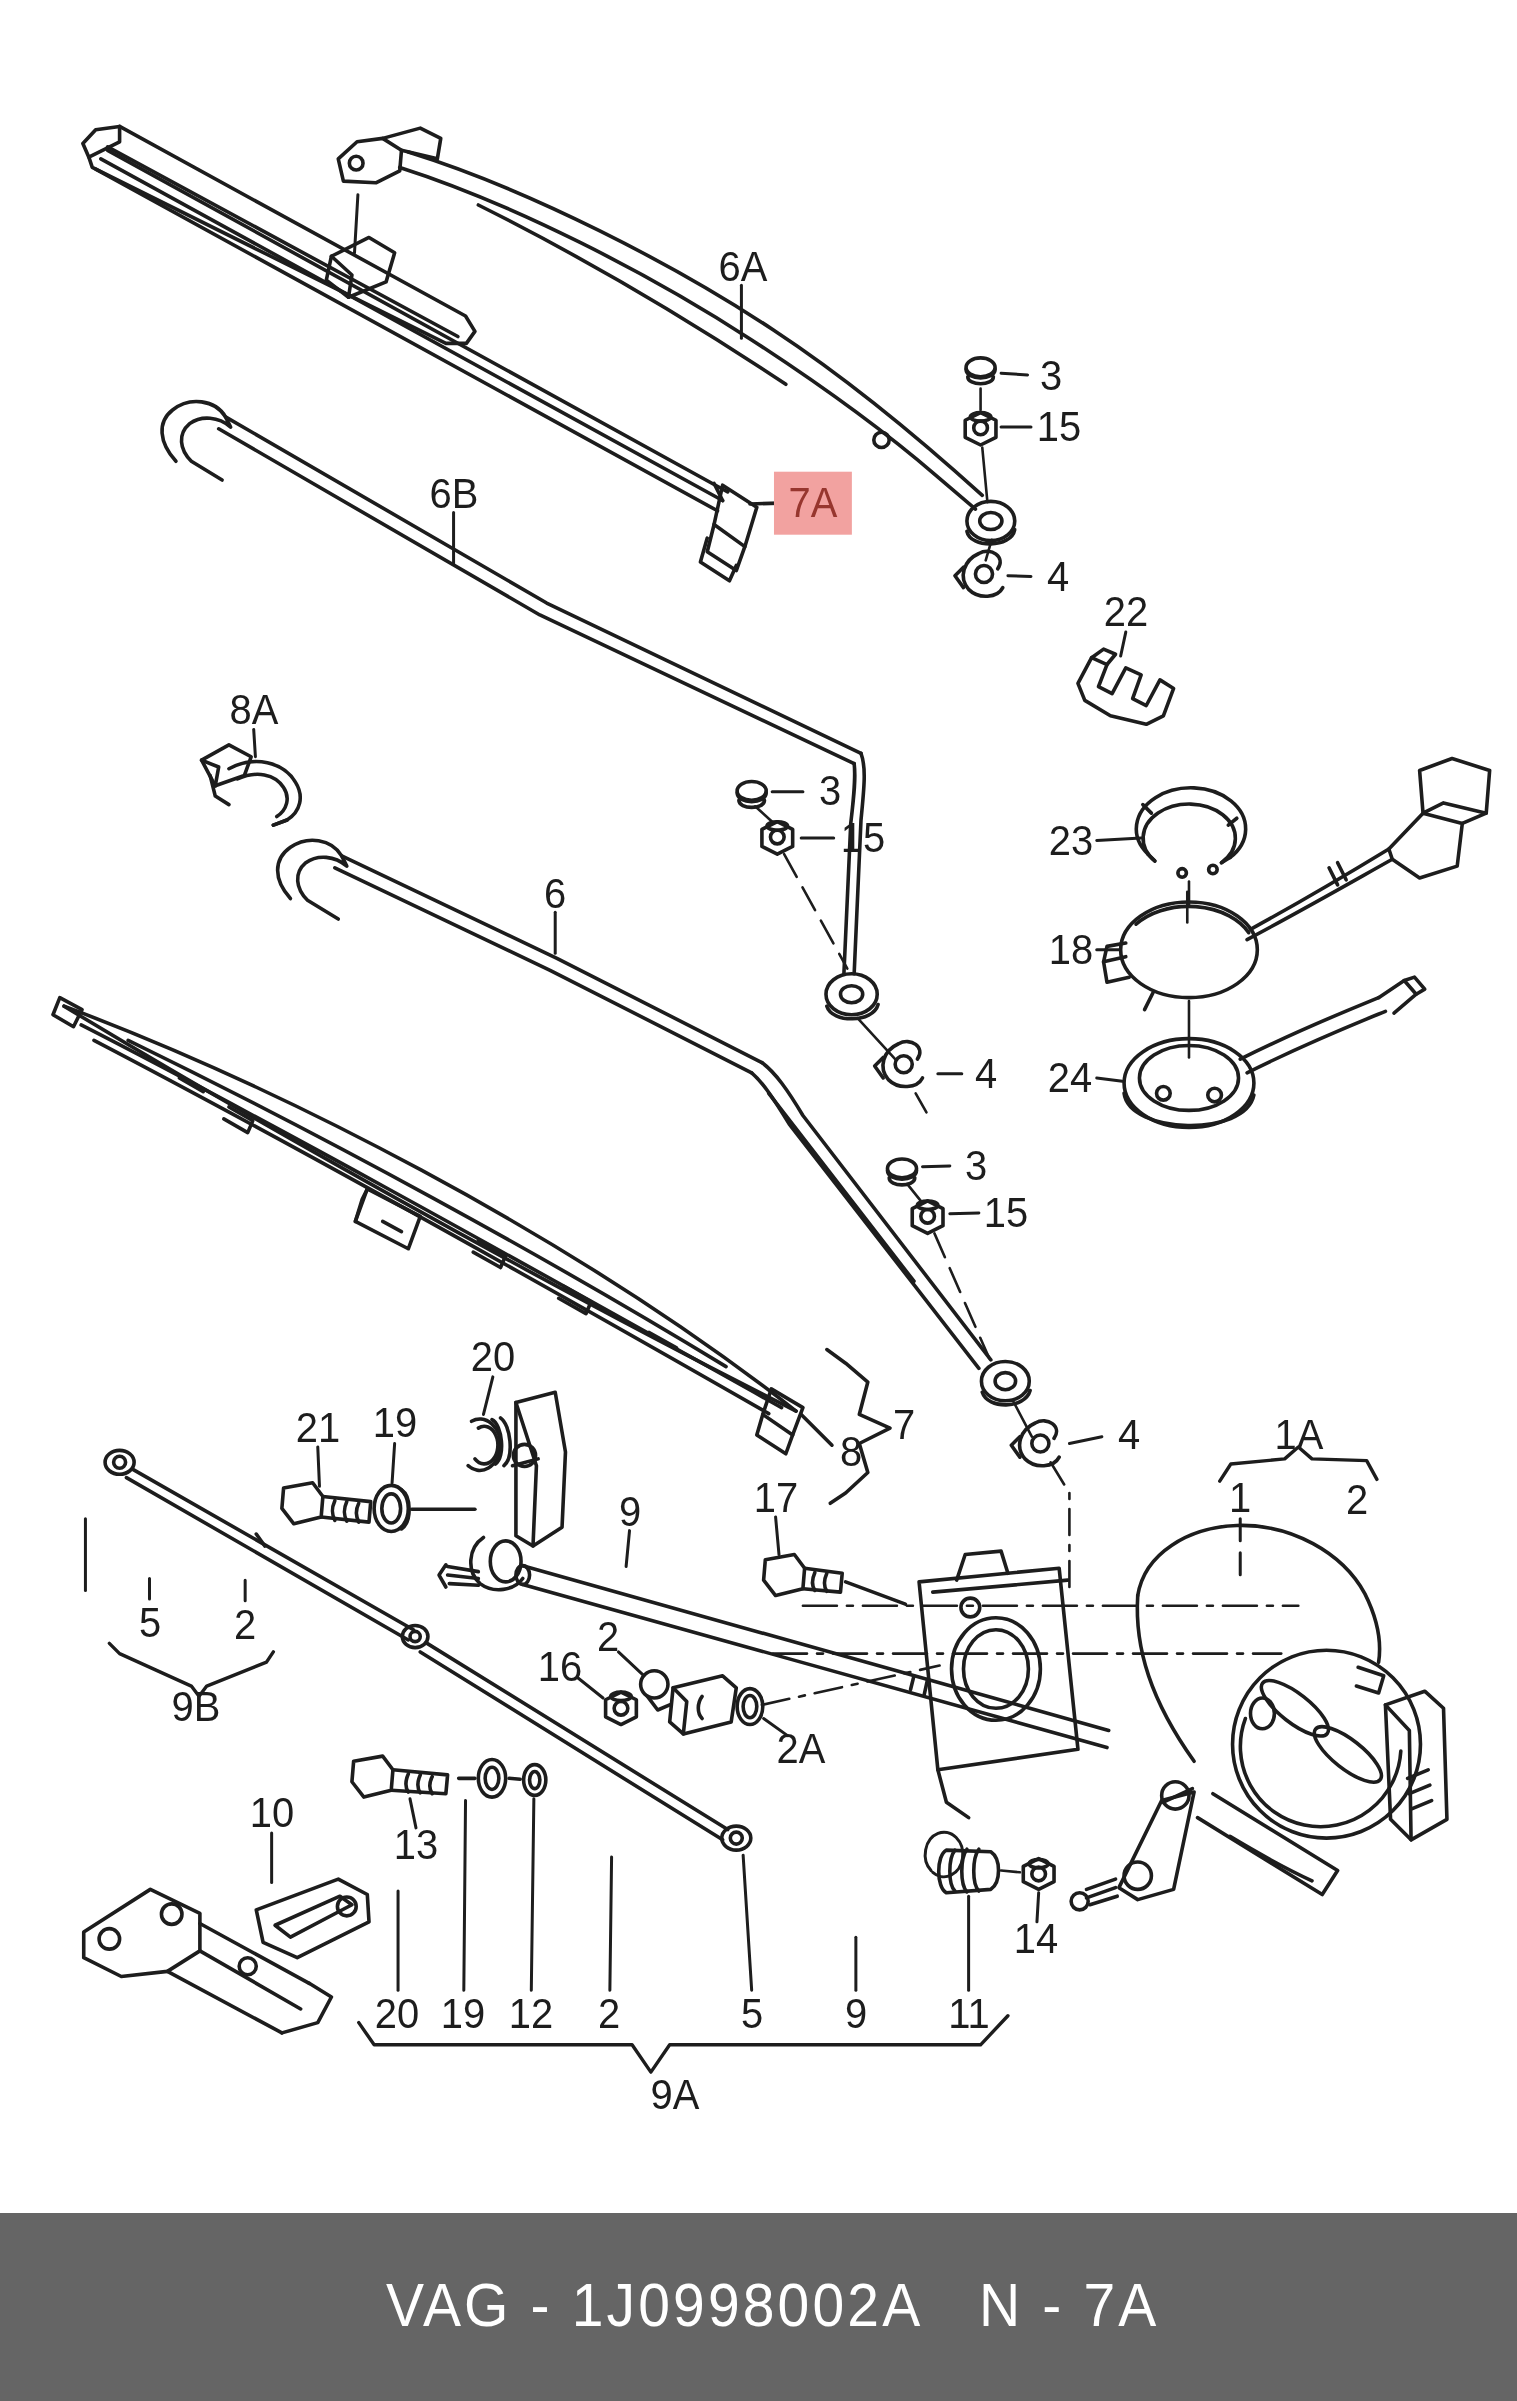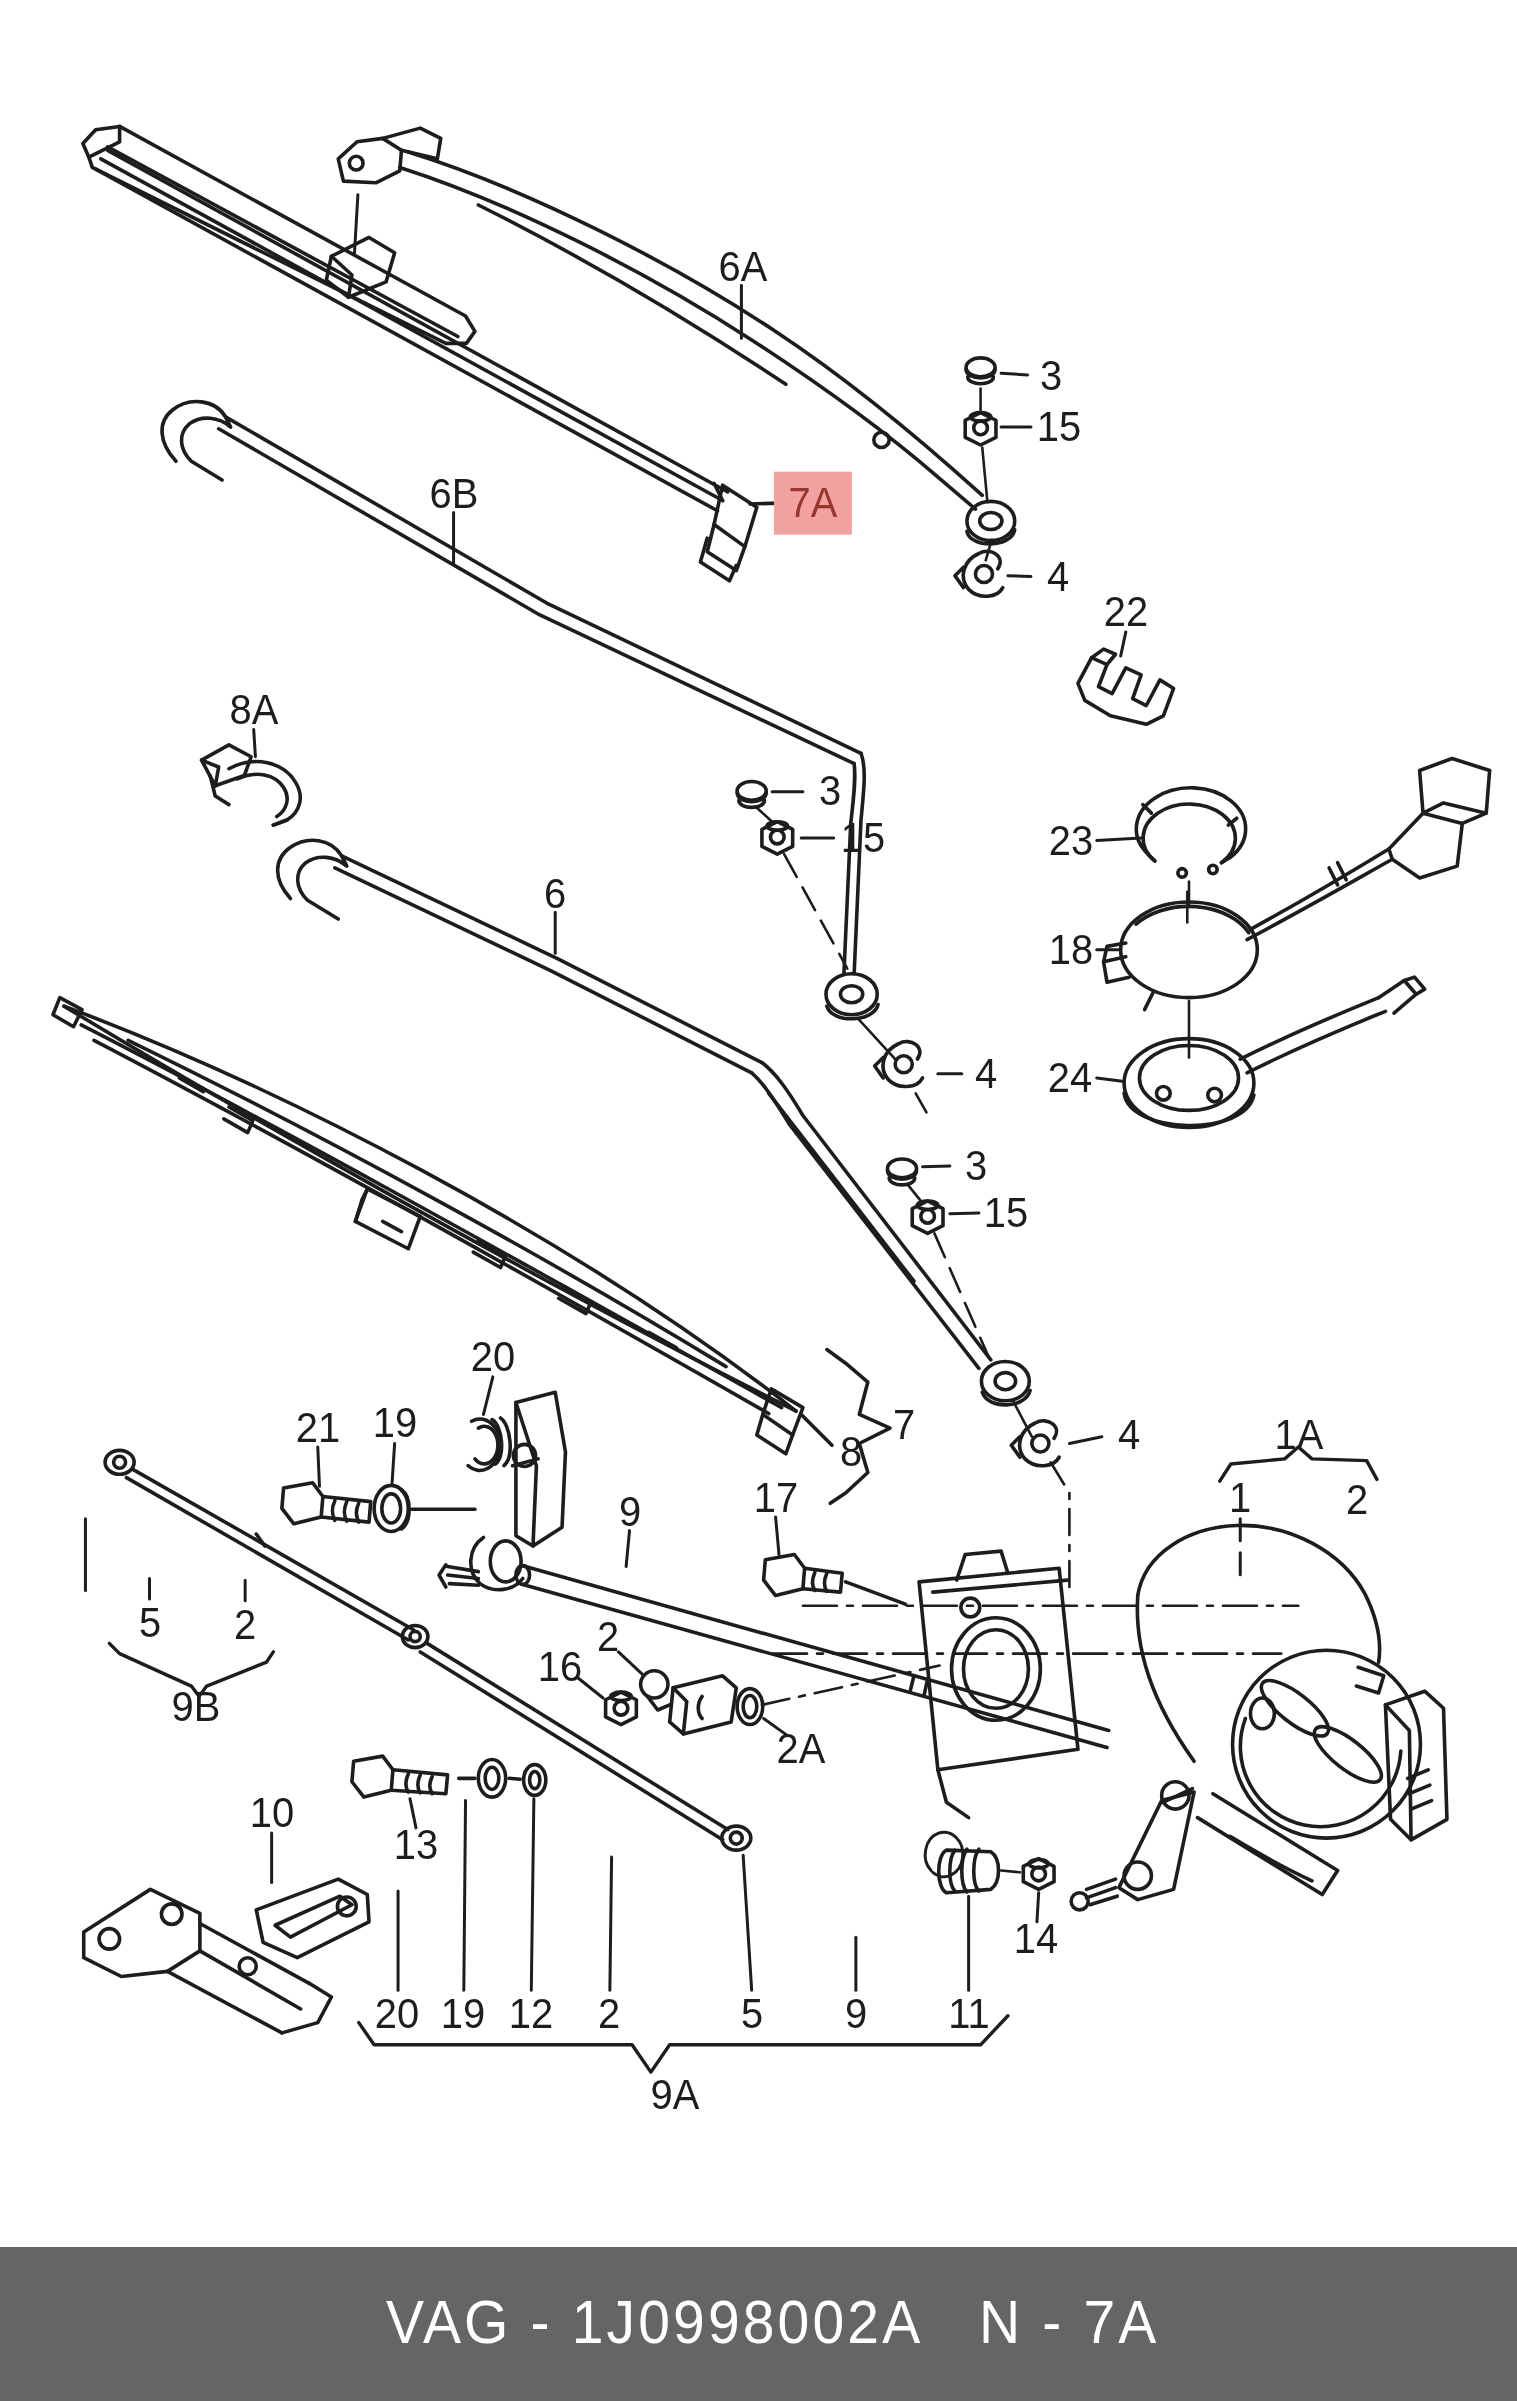--- a/index.html
+++ b/index.html
@@ -21,21 +21,21 @@
   .part-label{
     position:absolute;transform:translate(-50%,-50%) scaleX(.95);
     font-size:42px;line-height:1;color:var(--line);
     white-space:nowrap;letter-spacing:0px;font-weight:400;
   }
   .part-label.hl{
     background:var(--hl-bg);color:var(--hl-tx);
     padding:10.3px 15.4px;transform:translate(-50%,-50%) scaleX(.95);
   }
   .footer{
-    position:absolute;left:0;right:0;bottom:0;height:154px;
+    position:absolute;left:0;right:0;bottom:0;height:188px;
     background:var(--footer-bg);color:var(--footer-tx);
   }
   .footer span{
     position:absolute;top:50%;transform:translateY(-54%) scaleX(.92);
     transform-origin:left center;
     font-size:62px;letter-spacing:3.4px;white-space:nowrap;
   }
   .footer .f-left{left:386px;}
   .footer .f-right{left:979px;}
   svg *{vector-effect:non-scaling-stroke;}

